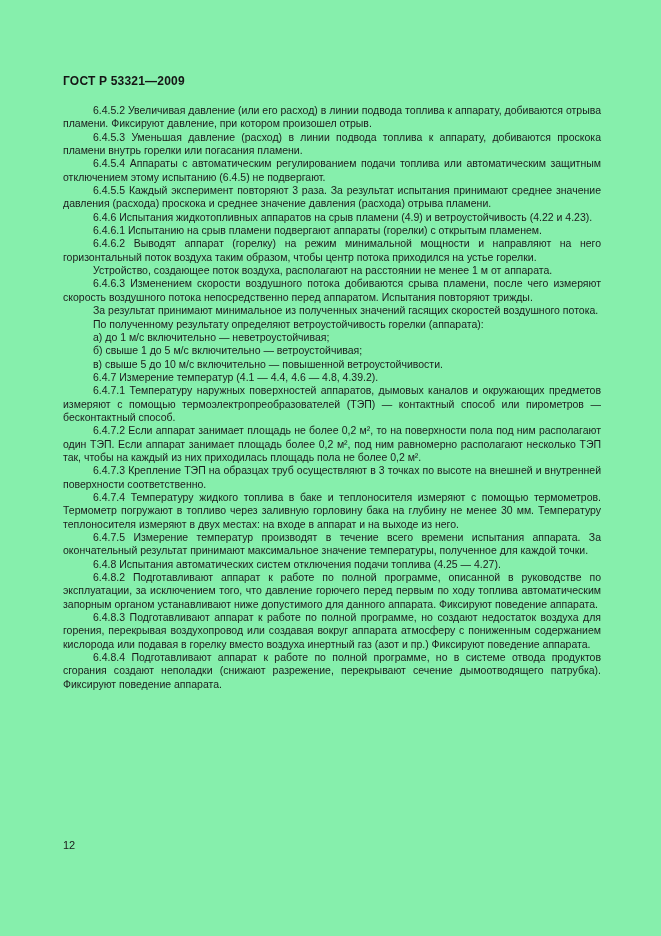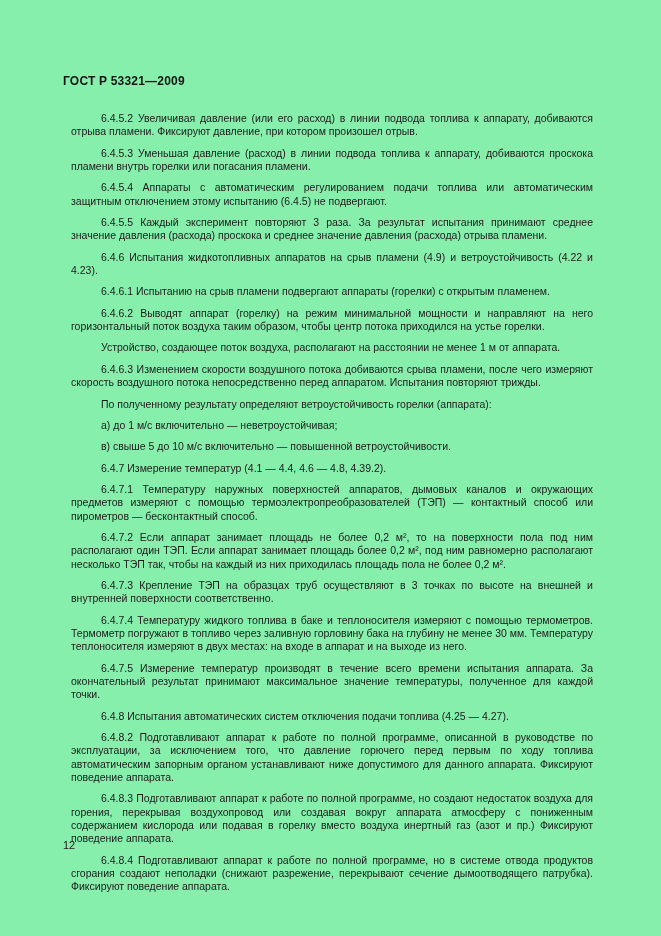--- a/index.html
+++ b/index.html
@@ -28,21 +28,21 @@
   .doc-body {
     position: absolute;
     left: 63px;
     top: 104px;
     width: 538px;
     font-size: 10.5px;
     line-height: 13.35px;
     text-align: justify;
   }
   .doc-body p {
-    margin: 8px;
+    margin: 0;
     padding: 0;
     text-indent: 30px;
   }
   .page-number {
     position: absolute;
     left: 63px;
     top: 839px;
     font-size: 11px;
     color: #1b1b1b;
   }
@@ -57,22 +57,24 @@
 
   <p>6.4.5.2 Увеличивая давление (или его расход) в линии подвода топлива к аппарату, добиваются отрыва пламени. Фиксируют давление, при котором произошел отрыв.</p>
       <p>6.4.5.3 Уменьшая давление (расход) в линии подвода топлива к аппарату, добиваются проскока пламени внутрь горелки или погасания пламени.</p>
       <p>6.4.5.4 Аппараты с автоматическим регулированием подачи топлива или автоматическим защитным отключением этому испытанию (6.4.5) не подвергают.</p>
       <p>6.4.5.5 Каждый эксперимент повторяют 3 раза. За результат испытания принимают среднее значение давления (расхода) проскока и среднее значение давления (расхода) отрыва пламени.</p>
       <p>6.4.6 Испытания жидкотопливных аппаратов на срыв пламени (4.9) и ветроустойчивость (4.22 и 4.23).</p>
       <p>6.4.6.1 Испытанию на срыв пламени подвергают аппараты (горелки) с открытым пламенем.</p>
       <p>6.4.6.2 Выводят аппарат (горелку) на режим минимальной мощности и направляют на него горизонтальный поток воздуха таким образом, чтобы центр потока приходился на устье горелки.</p>
       <p>Устройство, создающее поток воздуха, располагают на расстоянии не менее 1 м от аппарата.</p>
       <p>6.4.6.3 Изменением скорости воздушного потока добиваются срыва пламени, после чего измеряют скорость воздушного потока непосредственно перед аппаратом. Испытания повторяют трижды.</p>
+      <p>За результат принимают минимальное из полученных значений гасящих скоростей воздушного потока.</p>
       <p>По полученному результату определяют ветроустойчивость горелки (аппарата):</p>
       <p>а) до 1 м/с включительно — неветроустойчивая;</p>
+      <p>б) свыше 1 до 5 м/с включительно — ветроустойчивая;</p>
       <p>в) свыше 5 до 10 м/с включительно — повышенной ветроустойчивости.</p>
       <p>6.4.7 Измерение температур (4.1 — 4.4, 4.6 — 4.8, 4.39.2).</p>
       <p>6.4.7.1 Температуру наружных поверхностей аппаратов, дымовых каналов и окружающих предметов измеряют с помощью термоэлектропреобразователей (ТЭП) — контактный способ или пирометров — бесконтактный способ.</p>
       <p>6.4.7.2 Если аппарат занимает площадь не более 0,2 м², то на поверхности пола под ним располагают один ТЭП. Если аппарат занимает площадь более 0,2 м², под ним равномерно располагают несколько ТЭП так, чтобы на каждый из них приходилась площадь пола не более 0,2 м².</p>
       <p>6.4.7.3 Крепление ТЭП на образцах труб осуществляют в 3 точках по высоте на внешней и внутренней поверхности соответственно.</p>
       <p>6.4.7.4 Температуру жидкого топлива в баке и теплоносителя измеряют с помощью термометров. Термометр погружают в топливо через заливную горловину бака на глубину не менее 30 мм. Температуру теплоносителя измеряют в двух местах: на входе в аппарат и на выходе из него.</p>
       <p>6.4.7.5 Измерение температур производят в течение всего времени испытания аппарата. За окончательный результат принимают максимальное значение температуры, полученное для каждой точки.</p>
       <p>6.4.8 Испытания автоматических систем отключения подачи топлива (4.25 — 4.27).</p>
       <p>6.4.8.2 Подготавливают аппарат к работе по полной программе, описанной в руководстве по эксплуатации, за исключением того, что давление горючего перед первым по ходу топлива автоматическим запорным органом устанавливают ниже допустимого для данного аппарата. Фиксируют поведение аппарата.</p>
       <p>6.4.8.3 Подготавливают аппарат к работе по полной программе, но создают недостаток воздуха для горения, перекрывая воздухопровод или создавая вокруг аппарата атмосферу с пониженным содержанием кислорода или подавая в горелку вместо воздуха инертный газ (азот и пр.) Фиксируют поведение аппарата.</p>

